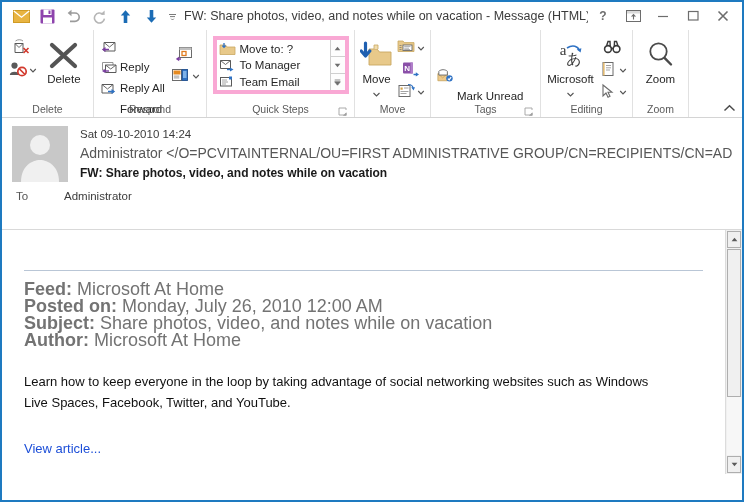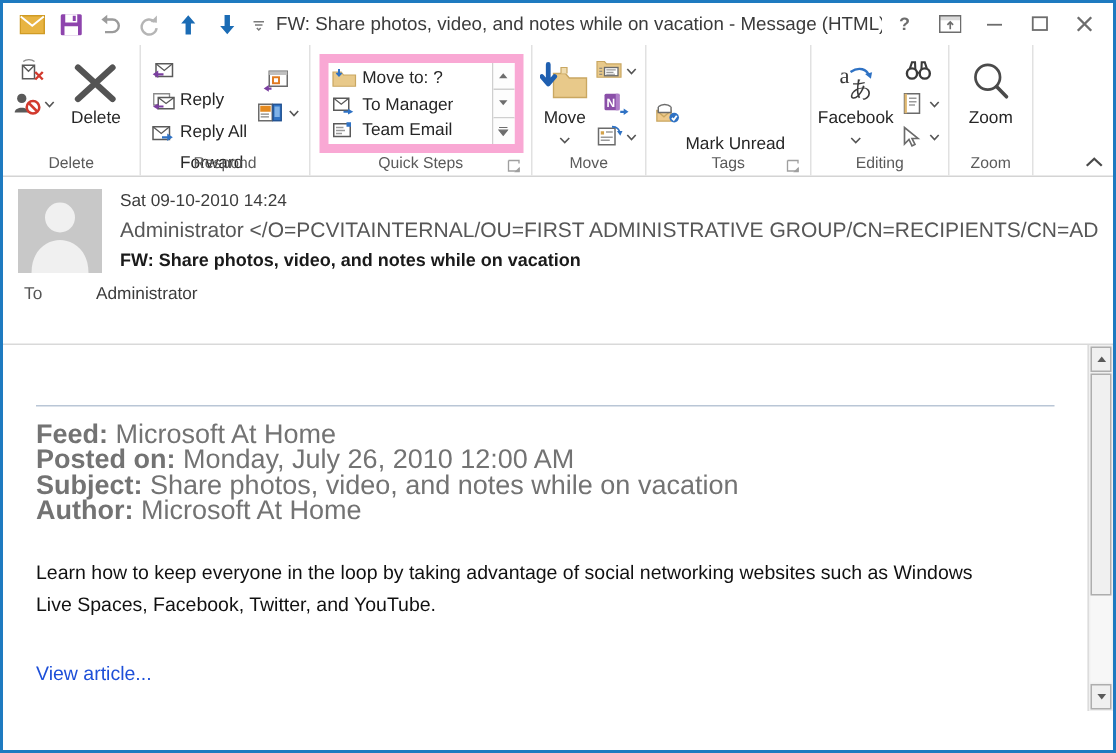--- a/index.html
+++ b/index.html
@@ -164,23 +164,23 @@
     display: flex; align-items: center;
     height: 22px;
     padding: 0 1px;
     cursor: default;
   }
   .iconbtn .ico { width: 22px; height: 20px; display:flex; align-items:center; justify-content:center; }
 
   
   .qs-gallery {
     display: flex;
-    border: 6px solid #f9a8d4;
+    border: 4px solid #f9a8d4;
     background: #ffffff;
-    height: 66px;
+    height: 58px;
     width: 136px;
   }
   .qs-list { flex: 1; display: flex; flex-direction: column; padding: 1px 0 0 2px; }
   .qs-item { display: flex; align-items: center; height: 21px; cursor: default; white-space: nowrap; }
   .qs-item .ico { width: 18px; height: 16px; display: flex; align-items: center; justify-content: center; margin-right: 3px; }
   .qs-item .lbl { font-size: 11.5px; color: #262626; }
   .qs-scroll { width: 15px; display: flex; flex-direction: column; border-left: 1px solid #cfcfcf; }
   .qs-sbtn {
     flex: 1;
     display: flex; align-items: center; justify-content: center;
@@ -657,21 +657,21 @@
       <div class="rgroup-body">
         <div class="bigbtn" style="width:54px;">
           <span class="ico">
             <svg width="32" height="28" viewBox="0 0 32 28">
                 <text x="8" y="14" font-family="Liberation Serif, serif" font-size="15" fill="#3a3a3a" text-anchor="middle">a</text>
                 <text x="19" y="23" font-family="Liberation Serif, serif" font-size="15" fill="#3a3a3a" text-anchor="middle">あ</text>
                 <path d="M12 7 C18 3 23 5.5 24 9" fill="none" stroke="#2f72c4" stroke-width="1.6"></path>
                 <path d="M25.6 11.5 L21.7 8.4 L26.4 7.2 Z" fill="#2f72c4"></path>
               </svg>
           </span>
-          <span class="lbl">Facebook</span>
+          <span class="lbl">Microsoft</span>
           <span class="dd">
             <svg width="9" height="7" viewBox="0 0 9 7">
                 <path d="M1.5 2 L4.5 5 L7.5 2" fill="none" stroke="#555" stroke-width="1.1"></path>
               </svg>
           </span>
         </div>
         <div class="iconcol" style="width:32px;">
           <div class="iconbtn">
             <span class="ico">
               <svg width="19" height="16" viewBox="0 0 19 16">

